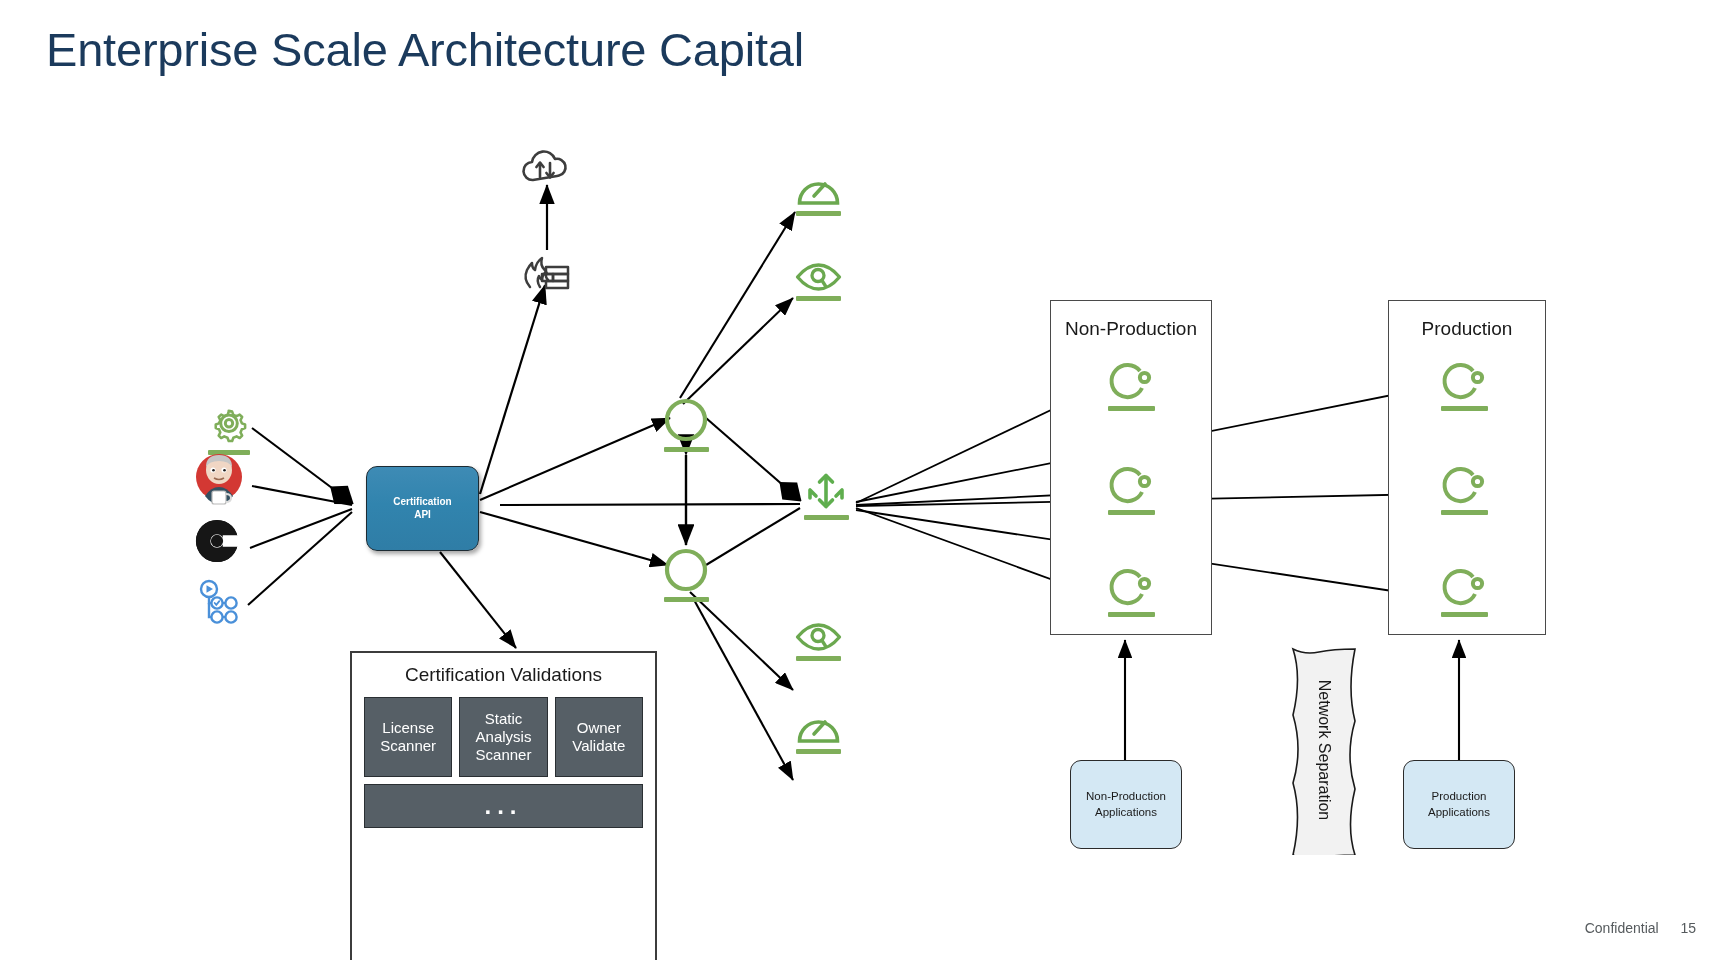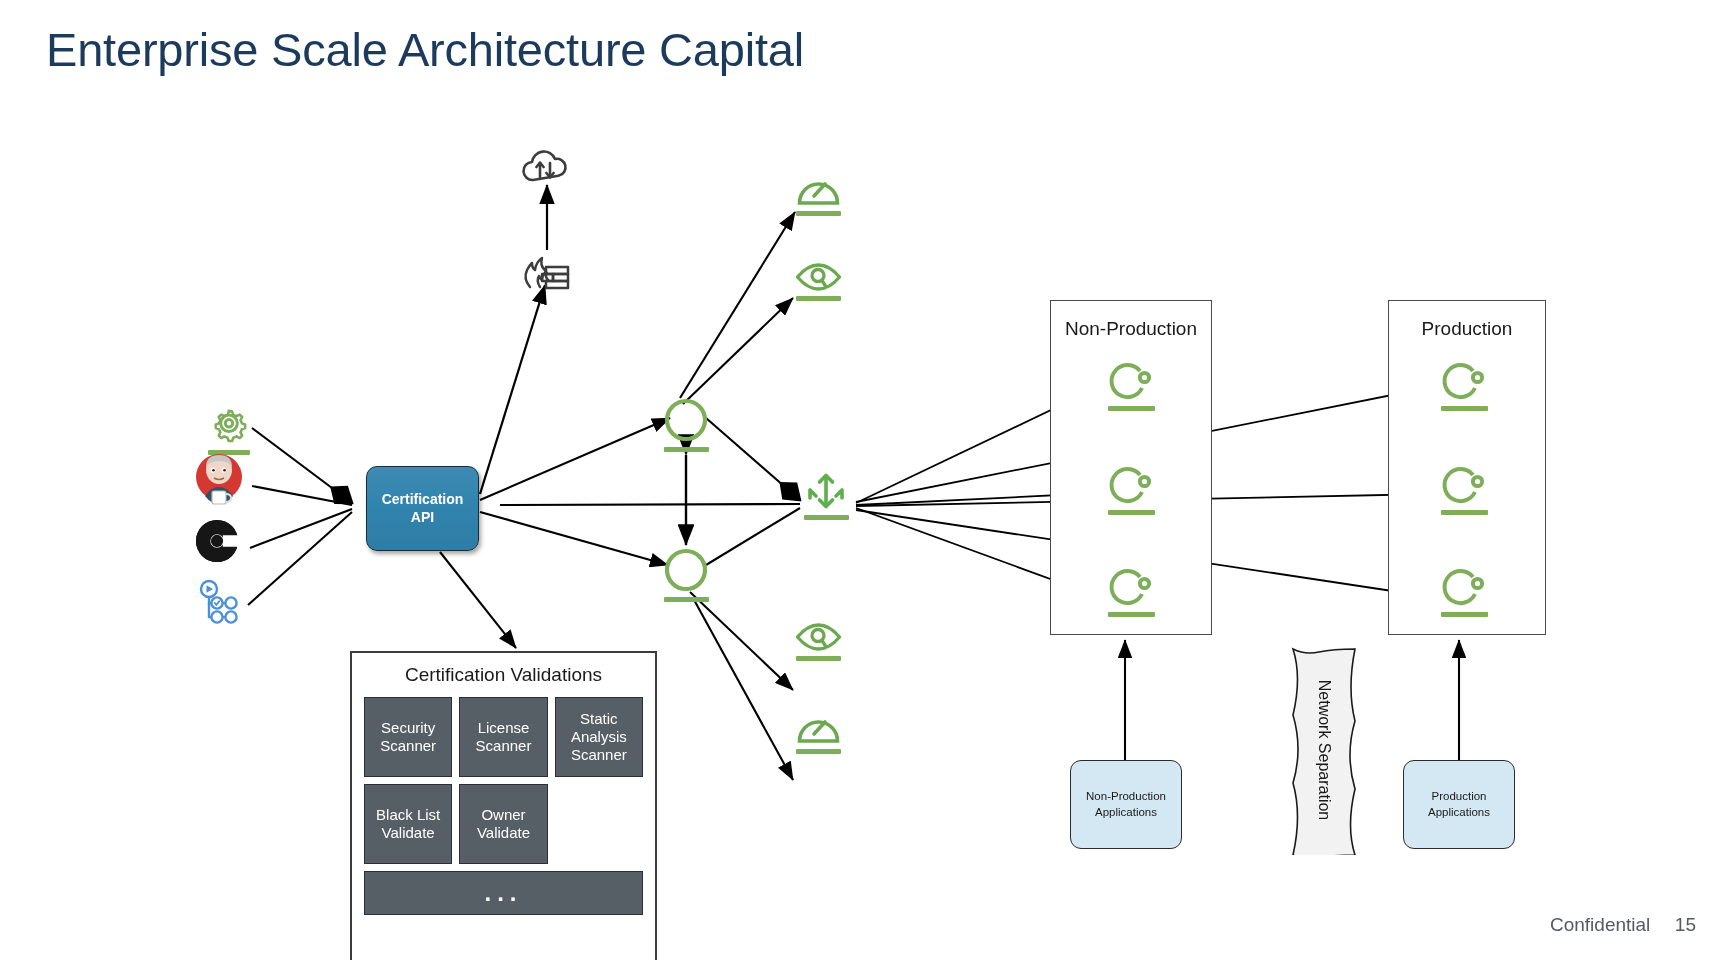--- a/index.html
+++ b/index.html
@@ -71,21 +71,21 @@
     height: 83px;
     border-radius: 11px;
     background: linear-gradient(180deg,#3e8bb5 0%, #3184ae 45%, #2f7da6 100%);
     border: 1.6px solid #1d2b33;
     box-shadow: 2px 3px 4px rgba(0,0,0,0.35);
     display: flex;
     align-items: center;
     justify-content: center;
     text-align: center;
     color: #ffffff;
-    font-size: 14px;
+    font-size: 10px;
     font-weight: bold;
     line-height: 1.25;
   }
 
   
   .validations {
     position: absolute;
     left: 350px;
     top: 651px;
     width: 307px;
@@ -192,21 +192,21 @@
   }
   .netsep-label span {
     transform: rotate(90deg);
   }
 
   
   .confidential {
     position: absolute;
     right: 30px;
     bottom: 24px;
-    font-size: 19px;
+    font-size: 14px;
     color: #555a5d;
     white-space: nowrap;
   }
   .capone-logo {
     position: absolute;
     left: 10px;
     bottom: 14px;
     width: 180px;
     height: 60px;
   }
@@ -444,24 +444,22 @@
         <path d="M4.5 31 a19 19 0 0 1 38 0 z" fill="none"></path>
         <path d="M19 24 L30 12"></path>
       </g>
     </svg>
     <div class="rule" style="width:45px;"></div>
   </div>
 
   <div class="validations">
     <div class="validations-title">Certification Validations</div>
     <div class="vgrid">
-      <div class="vtile">Security Scanner</div>
       <div class="vtile">License Scanner</div>
       <div class="vtile">Static Analysis Scanner</div>
-      <div class="vtile">Black List Validate</div>
       <div class="vtile">Owner Validate</div>
     </div>
     <div class="vmore">...</div>
   </div>
 
   <div class="env-box" style="left:1050px; top:300px; width:162px; height:335px;">
     <div class="env-title">Non-Production</div>
   </div>
 
   <div class="gicon" style="left:1105px; top:362px; width:52px;">

